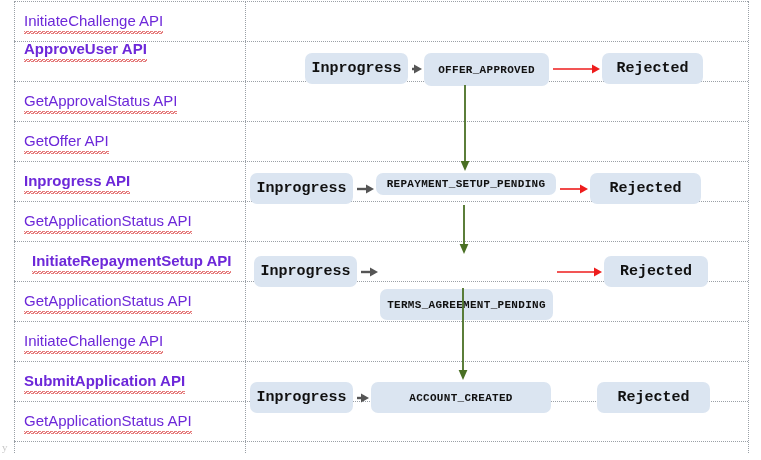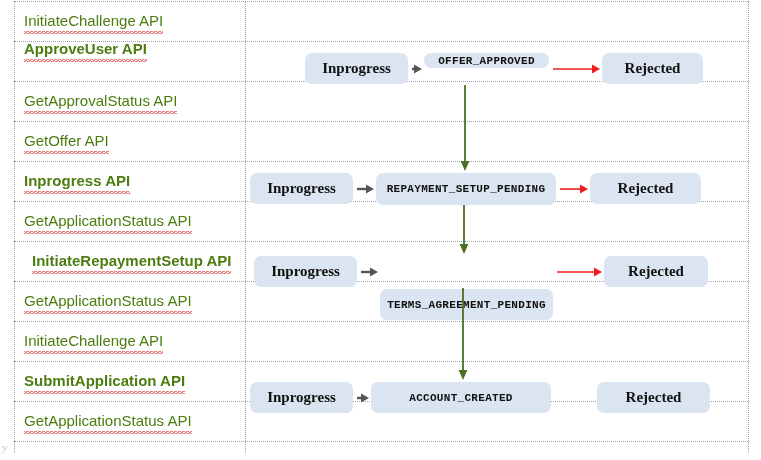--- a/index.html
+++ b/index.html
@@ -15,21 +15,21 @@
   
   .grid{position:absolute;left:0;top:0;width:761px;height:460px;}
   .hline{position:absolute;left:14px;width:734px;height:0;
          border-top:1px dotted #9aa0a6;}
   .vline{position:absolute;top:1px;height:452px;width:0;
          border-left:1px dotted #9aa0a6;}
 
   
   .row-label{
     position:absolute;left:24px;height:40px;line-height:40px;
-    font-size:15px;color:#4d7c0f;white-space:nowrap;
+    font-size:15px;color:#6d28d9;white-space:nowrap;
   }
   .row-label.bold{font-weight:bold;}
   .row-label .squiggle{
     display:inline-block;position:relative;
   }
   .row-label .squiggle::after{
     content:"";position:absolute;left:0;right:0;bottom:7px;height:3px;
     background-image:
       repeating-linear-gradient(135deg,#e06666 0 1px,transparent 1px 2px);
     background-size:4px 3px;
@@ -45,21 +45,21 @@
     color:#111111;
     box-sizing:border-box;
     text-align:center;
   }
   .node.state{
     font-family:"Liberation Mono", monospace;
     font-size:11px;font-weight:bold;letter-spacing:.3px;
   }
   .node.pill{
     font-size:15px;font-weight:bold;
-    font-family:Liberation Serif, serif;
+    font-family:Liberation Mono, monospace;
   }
 
   
   .arrow{position:absolute;}
   .arrow.h{height:12px;}
   .arrow.v{width:12px;}
   svg{display:block;overflow:visible;}
 
   .corner-y{
     position:absolute;left:2px;top:441px;
@@ -99,36 +99,36 @@
       <div class="row-label" style="top: 201px;"><span class="squiggle">GetApplicationStatus API</span></div>
       <div class="row-label bold" style="top: 241px; margin-left: 8px;"><span class="squiggle">InitiateRepaymentSetup API</span></div>
       <div class="row-label" style="top: 281px;"><span class="squiggle">GetApplicationStatus API</span></div>
       <div class="row-label" style="top: 321px;"><span class="squiggle">InitiateChallenge API</span></div>
       <div class="row-label bold" style="top: 361px;"><span class="squiggle">SubmitApplication API</span></div>
       <div class="row-label" style="top: 401px;"><span class="squiggle">GetApplicationStatus API</span></div>
     </div>
 
   <div id="flows">
       <div class="node pill" style="left: 305px; top: 53px; width: 103px; height: 31px;">Inprogress</div>
-      <div class="node state" style="left: 424px; top: 53px; width: 125px; height: 15px;">OFFER_APPROVED</div>
+      <div class="node state" style="left: 424px; top: 53px; width: 125px; height: 33px;">OFFER_APPROVED</div>
       <div class="node pill" style="left: 602px; top: 53px; width: 101px; height: 31px;">Rejected</div>
       <div class="arrow h" style="left: 412px; top: 62.5px; width: 10px;">
         <svg width="10" height="12" viewBox="0 0 10 12">
           <line x1="0" y1="6" x2="2" y2="6" stroke="#555555" stroke-width="2.4"></line>
           <polygon points="2,1.4 10,6 2,10.6" fill="#555555"></polygon>
         </svg>
       </div>
       <div class="arrow h" style="left: 553px; top: 62.5px; width: 47px;">
         <svg width="47" height="12" viewBox="0 0 47 12">
           <line x1="0" y1="6" x2="39" y2="6" stroke="#ee1c1c" stroke-width="1.6"></line>
           <polygon points="39,1.4 47,6 39,10.6" fill="#ee1c1c"></polygon>
         </svg>
       </div>
       <div class="node pill" style="left: 250px; top: 173px; width: 103px; height: 31px;">Inprogress</div>
-      <div class="node state" style="left: 376px; top: 173px; width: 180px; height: 32px;">REPAYMENT_SETUP_PENDING</div>
+      <div class="node state" style="left: 376px; top: 173px; width: 180px; height: 22px;">REPAYMENT_SETUP_PENDING</div>
       <div class="node pill" style="left: 590px; top: 173px; width: 111px; height: 31px;">Rejected</div>
       <div class="arrow h" style="left: 357px; top: 182.5px; width: 17px;">
         <svg width="17" height="12" viewBox="0 0 17 12">
           <line x1="0" y1="6" x2="9" y2="6" stroke="#555555" stroke-width="2.4"></line>
           <polygon points="9,1.4 17,6 9,10.6" fill="#555555"></polygon>
         </svg>
       </div>
       <div class="arrow h" style="left: 560px; top: 182.5px; width: 28px;">
         <svg width="28" height="12" viewBox="0 0 28 12">
           <line x1="0" y1="6" x2="20" y2="6" stroke="#ee1c1c" stroke-width="1.6"></line>

